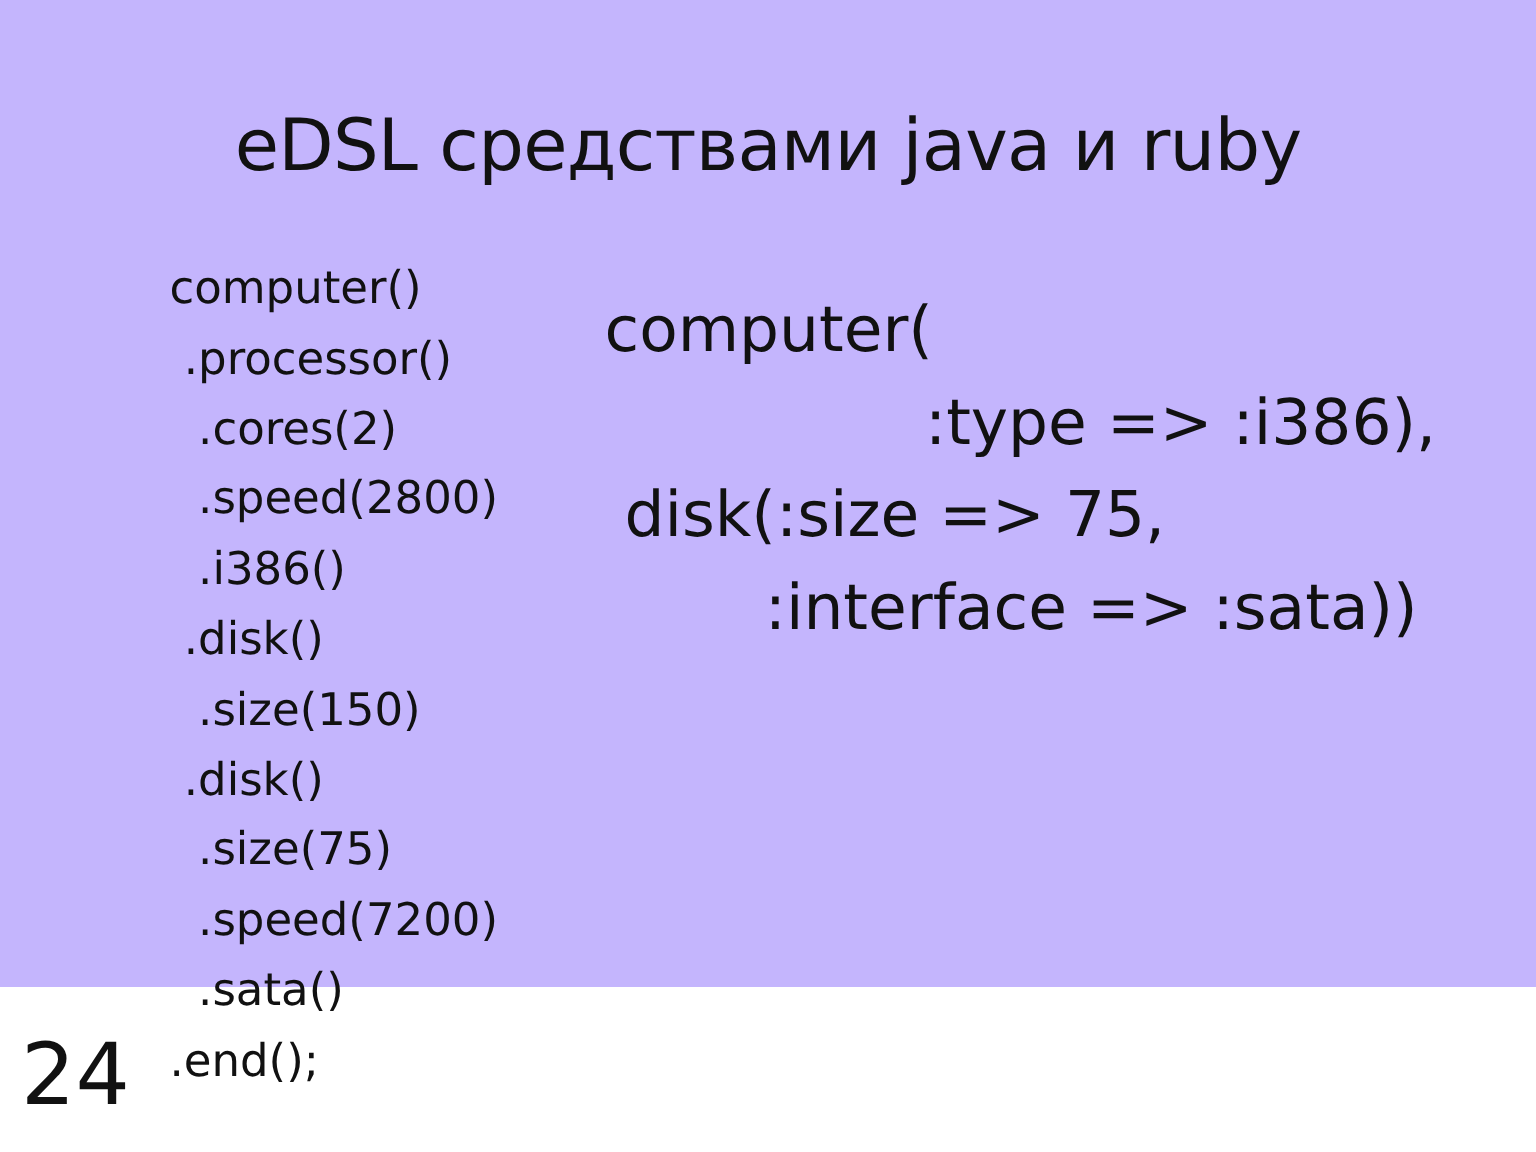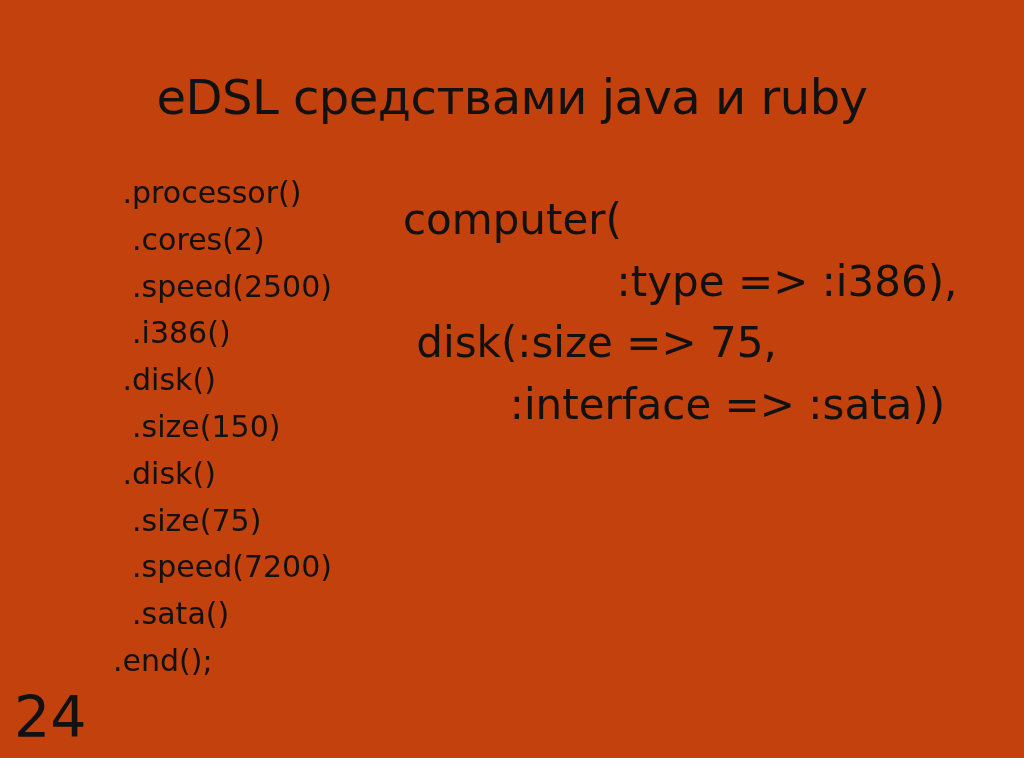--- a/index.html
+++ b/index.html
@@ -10,22 +10,22 @@
     width: 1024px;
     height: 768px;
     background: #ffffff;
     font-family: "DejaVu Sans", "Liberation Sans", sans-serif;
     color: #111111;
     overflow: hidden;
   }
   .slide {
     position: relative;
     width: 1024px;
-    height: 758px;
-    background: #c2410c;
+    height: 658px;
+    background: #c4b5fd;
   }
   .slide-title {
     position: absolute;
     top: 70px;
     left: 0;
     width: 100%;
     margin: 0;
     text-align: center;
     font-size: 48px;
     font-weight: 400;
@@ -62,23 +62,24 @@
   }
 </style>
 </head>
 <body>
 
 <div class="slide">
 
   <h1 class="slide-title">eDSL средствами java и ruby</h1>
 
   <div class="code-block java-code">
+    <div class="code-line">computer()</div>
     <div class="code-line"> .processor()</div>
     <div class="code-line">  .cores(2)</div>
-    <div class="code-line">  .speed(2500)</div>
+    <div class="code-line">  .speed(2800)</div>
     <div class="code-line">  .i386()</div>
     <div class="code-line"> .disk()</div>
     <div class="code-line">  .size(150)</div>
     <div class="code-line"> .disk()</div>
     <div class="code-line">  .size(75)</div>
     <div class="code-line">  .speed(7200)</div>
     <div class="code-line">  .sata()</div>
     <div class="code-line">.end();</div>
   </div>
 

